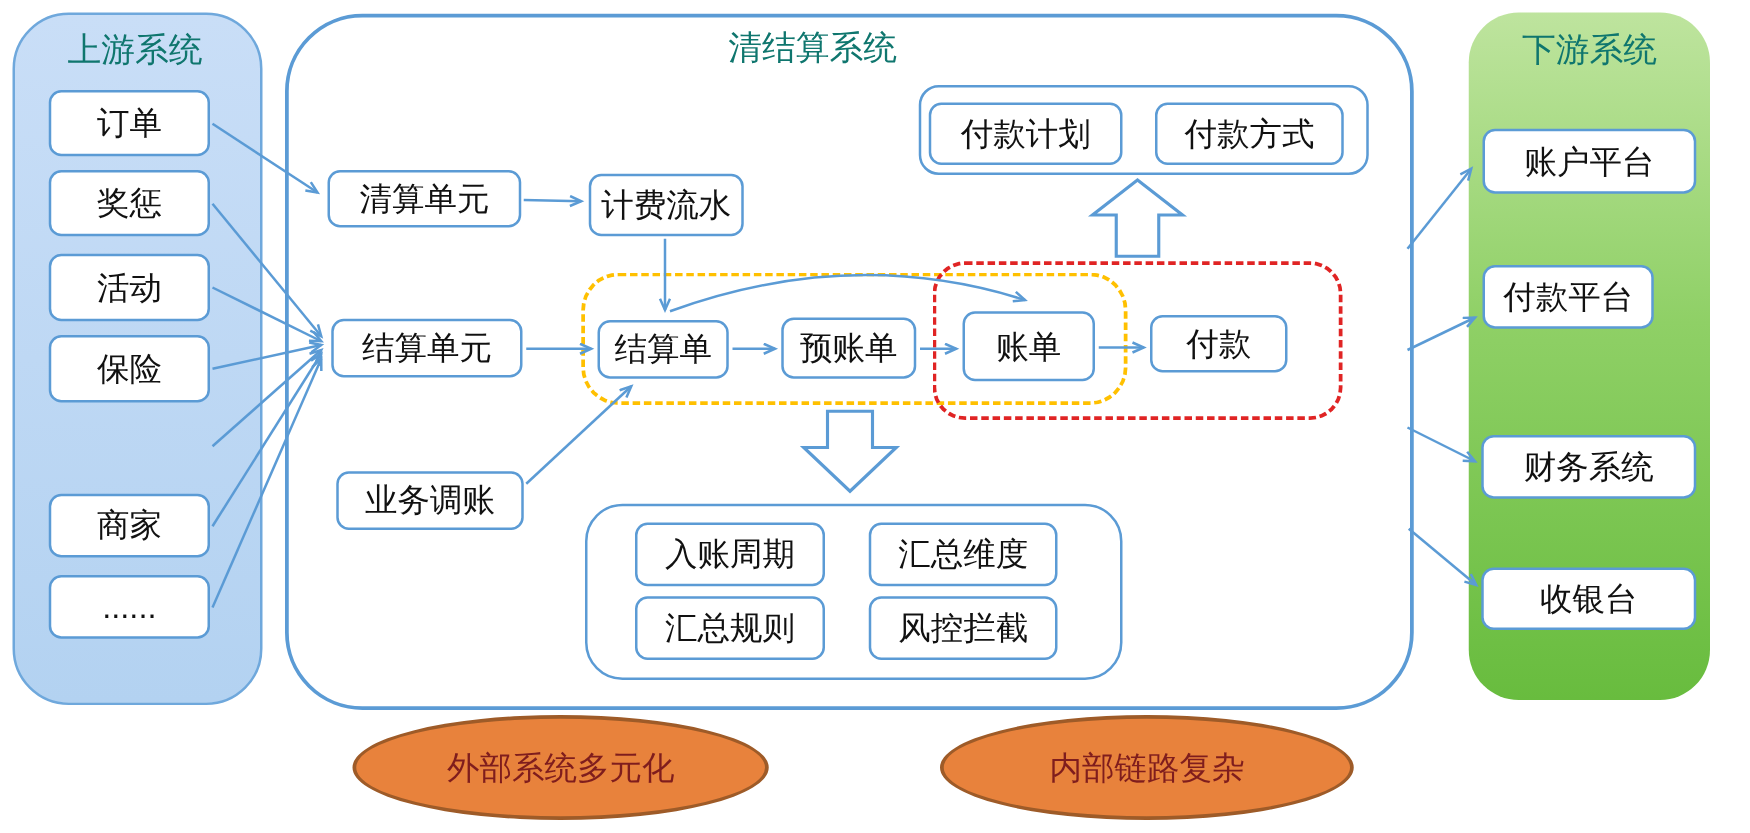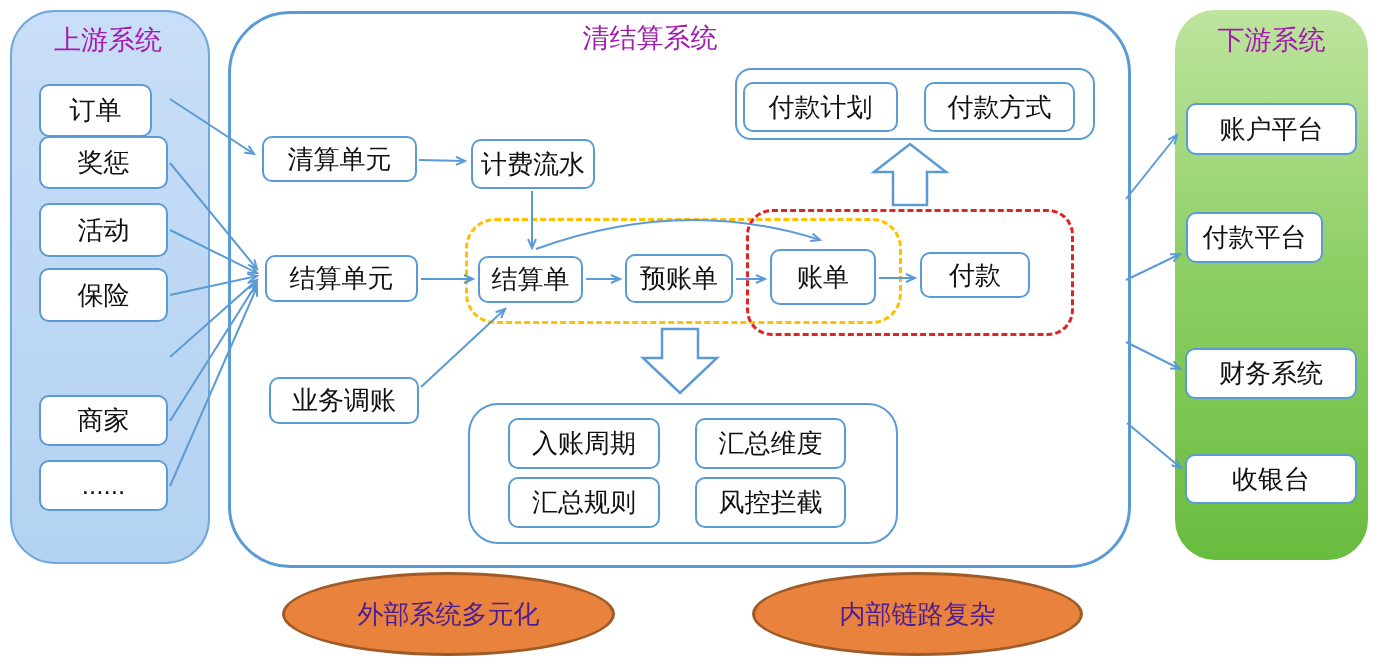--- a/index.html
+++ b/index.html
@@ -17,55 +17,55 @@
   .panel{position:absolute;border-radius:45px;}
   #upstream-panel{left:10px;top:10px;width:196px;height:550px;
     background:linear-gradient(180deg,#C9DEF7 0%,#B3D2F1 100%);
     border:2px solid var(--panel-blue-border);}
   #downstream-panel{left:1175px;top:10px;width:193px;height:550px;border-radius:40px;
     background:linear-gradient(180deg,#BEE49E 0%,#8FD066 45%,#68BC3E 100%);}
 
   #core-panel{position:absolute;left:228px;top:11px;width:897px;height:551px;
     background:#fff;border:3px solid var(--line-blue);border-radius:62px;}
 
-  .panel-title{position:absolute;font-size:27px;line-height:1.1;text-align:center;color:#a21caf;}
+  .panel-title{position:absolute;font-size:27px;line-height:1.1;text-align:center;color:#0f766e;}
 
   .box{position:absolute;background:#fff;border:2px solid var(--line-blue);
     border-radius:10px;display:flex;align-items:center;justify-content:center;
     font-size:26px;color:#111;box-sizing:border-box;white-space:nowrap;}
 
   .group-outline{position:absolute;box-sizing:border-box;background:transparent;}
   #payment-config-group{left:735px;top:68px;width:360px;height:72px;
     border:2px solid var(--line-blue);border-radius:16px;}
   #rules-group{left:468px;top:403px;width:430px;height:141px;
     border:2.5px solid var(--line-blue);border-radius:30px;}
   #settlement-scope-outline{left:465px;top:218px;width:437px;height:106px;
     border:3px dashed var(--dashed-orange);border-radius:30px;}
   #billing-scope-outline{left:746px;top:209px;width:328px;height:127px;
     border:3px dashed var(--dashed-red);border-radius:26px;}
 
   .callout{position:absolute;background:var(--ellipse-fill);
     border:3px solid var(--ellipse-border);border-radius:50%;
-    display:flex;align-items:center;justify-content:center;font-size:26px;color:#4c1d95;
+    display:flex;align-items:center;justify-content:center;font-size:26px;color:#7f1d1d;
     box-sizing:border-box;}
   #callout-external{left:282px;top:572px;width:333px;height:84px;}
   #callout-internal{left:752px;top:572px;width:331px;height:84px;}
 
   #connector-layer{position:absolute;left:0;top:0;width:1400px;height:666px;
     pointer-events:none;z-index:6;}
 </style>
 </head>
 <body>
 
 <div id="canvas">
 
   <div id="upstream-panel" class="panel"></div>
   <div class="panel-title" style="left:10px;top:26px;width:196px;"></div>
   <div class="panel-title" style="left:10px;top:26px;width:196px;">上游系统</div>
-  <div class="box" style="left:39px;top:84px;width:113px;height:53px;">订单</div>
+  <div class="box" style="left:39px;top:72px;width:129px;height:53px;">订单</div>
   <div class="box" style="left:39px;top:136px;width:129px;height:53px;">奖惩</div>
   <div class="box" style="left:39px;top:203px;width:129px;height:54px;">活动</div>
   <div class="box" style="left:39px;top:268px;width:129px;height:54px;">保险</div>
   <div class="box" style="left:39px;top:395px;width:129px;height:51px;">商家</div>
   <div class="box" style="left:39px;top:460px;width:129px;height:51px;">......</div>
 
   <div id="core-panel"></div>
   <div class="panel-title" style="left:560px;top:24px;width:180px;">清结算系统</div>
 
   <div id="payment-config-group" class="group-outline"></div>

